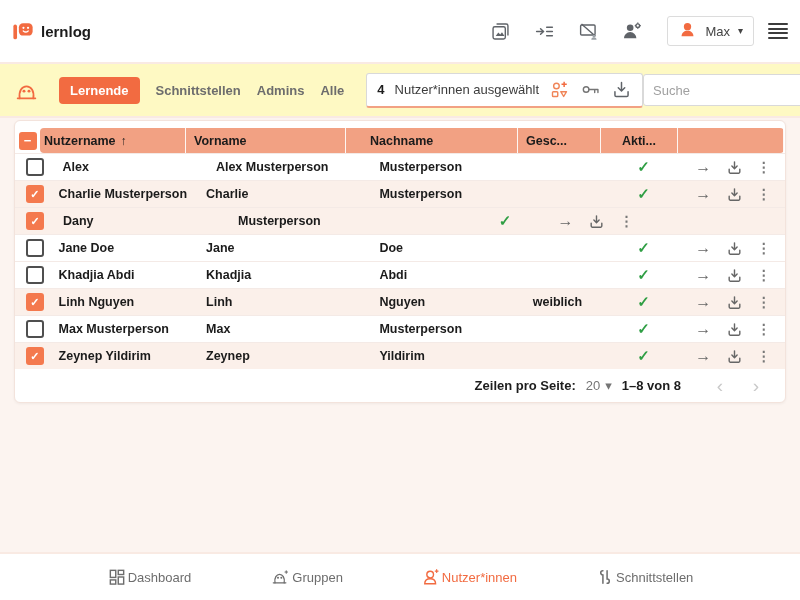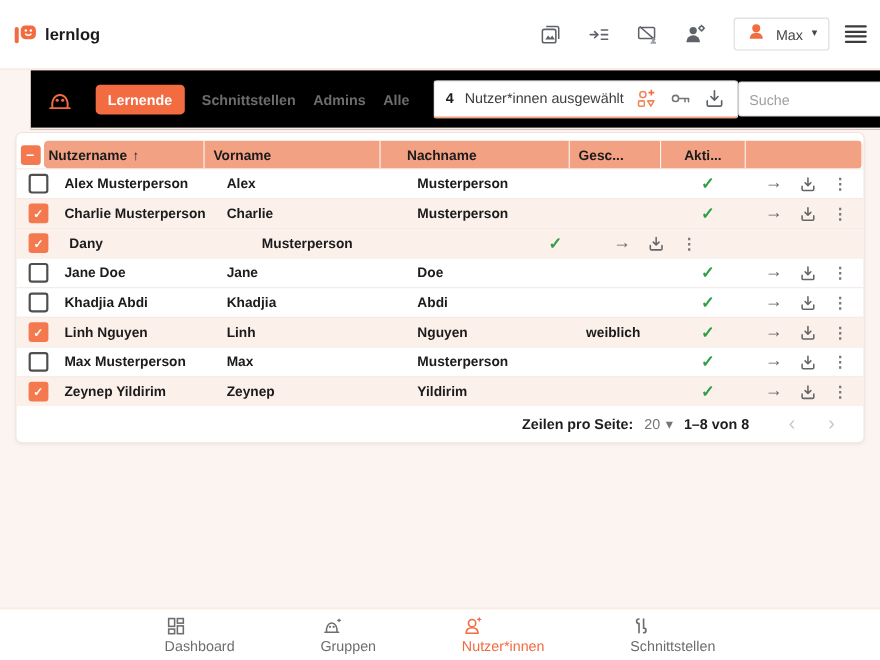--- a/index.html
+++ b/index.html
@@ -22,22 +22,22 @@
   .user-box{
     margin-left:24px;border:1px solid #dcdcdc;border-radius:3px;height:28px;
     display:flex;align-items:center;gap:8px;padding:0 10px;cursor:pointer;background:#fff;
   }
   .user-name{font-size:13px;color:#444}
   .caret{font-size:10px;color:#444;line-height:1}
   .burger{margin-left:14px;width:20px;display:flex;flex-direction:column;gap:2.5px;cursor:pointer}
   .burger i{display:block;height:2.2px;background:#3c3c3c;border-radius:1px}
   
   .toolbar{
-    height:52px;background:#000000;border-bottom:2px solid #F9EAE3;
-    display:flex;align-items:center;padding:0 14px;flex:0 0 auto;margin-left:28px;
+    height:52px;background:#fef9c3;border-bottom:2px solid #F9EAE3;
+    display:flex;align-items:center;padding:0 14px;flex:0 0 auto;
   }
   .tb-users{width:26px;height:26px;display:flex;align-items:center;justify-content:center}
   .tb-div{width:1px;height:30px;background:#e4e4e4;margin:0 12px 0 8px}
   .tabs{display:flex;align-items:center;gap:16px}
   .tab{font-size:13px;font-weight:700;color:#6d6d6d;cursor:pointer;white-space:nowrap}
   .tab.active{background:#F26B41;color:#fff;padding:6px 11px;border-radius:4px}
   .sel-box{
     margin-left:22px;border:1px solid #d9d9d9;border-bottom:2px solid #F2A183;border-radius:3px;
     height:32px;display:flex;align-items:center;gap:10px;padding:0 10px;background:#fff;
   }
@@ -90,21 +90,21 @@
   .pager{height:33px;display:flex;align-items:center;justify-content:flex-end;padding-right:16px;gap:10px}
   .pager .lbl{font-weight:700;font-size:13px}
   .pager .rpp{color:#757575;font-size:13px;display:flex;align-items:center;gap:5px;cursor:pointer;}
   .pager .range{font-weight:700;font-size:13px;margin-right:16px}
   .pg-arrow{color:#c9c9c9;font-size:19px;width:26px;text-align:center;cursor:pointer;line-height:1}
   
   .bottom-nav{
     flex:0 0 auto;height:46px;background:#fff;border-top:2px solid #F9EAE3;
     display:flex;align-items:center;justify-content:center;gap:78px;
   }
-  .nav-item{display:flex;flex-direction:column;align-items:flex-start;gap:1px;cursor:pointer}
+  .nav-item{display:flex;flex-direction:row;align-items:center;gap:1px;cursor:pointer}
   .nav-item .nlabel{font-size:13px;color:#6d6d6d}
   .nav-item.active .nlabel{color:#F26B41}
   .nav-item svg{display:block}
 </style>
 </head>
 <body>
 
 <div class="app-header">
   <div class="logo">
     <span>
@@ -236,22 +236,22 @@
         <div class="cell c-actions"></div>
         <div class="cell c-last"></div>
       </div>
     </div>
 
     <div id="tbody">
   <div class="trow">
     <div class="cell c-check">
             <span class="cb"></span>
           </div>
+    <div class="cell c-vor">Alex</div>
     <div class="cell c-user">Alex Musterperson</div>
-    <div class="cell c-vor">Alex</div>
     <div class="cell c-nach">Musterperson</div>
     <div class="cell c-gesc"></div>
     <div class="cell c-akti">
             <span class="okcheck">✓</span>
           </div>
     <div class="cell c-actions">
       <span class="rowicon arrow">→</span>
       <span class="rowicon">
         <svg width="17" height="17" viewBox="0 0 24 24" fill="none" stroke="#666" stroke-width="2" stroke-linecap="round" stroke-linejoin="round">
           <path d="M12 4 v9.5 M8.3 10 L12 13.7 15.7 10"></path>

